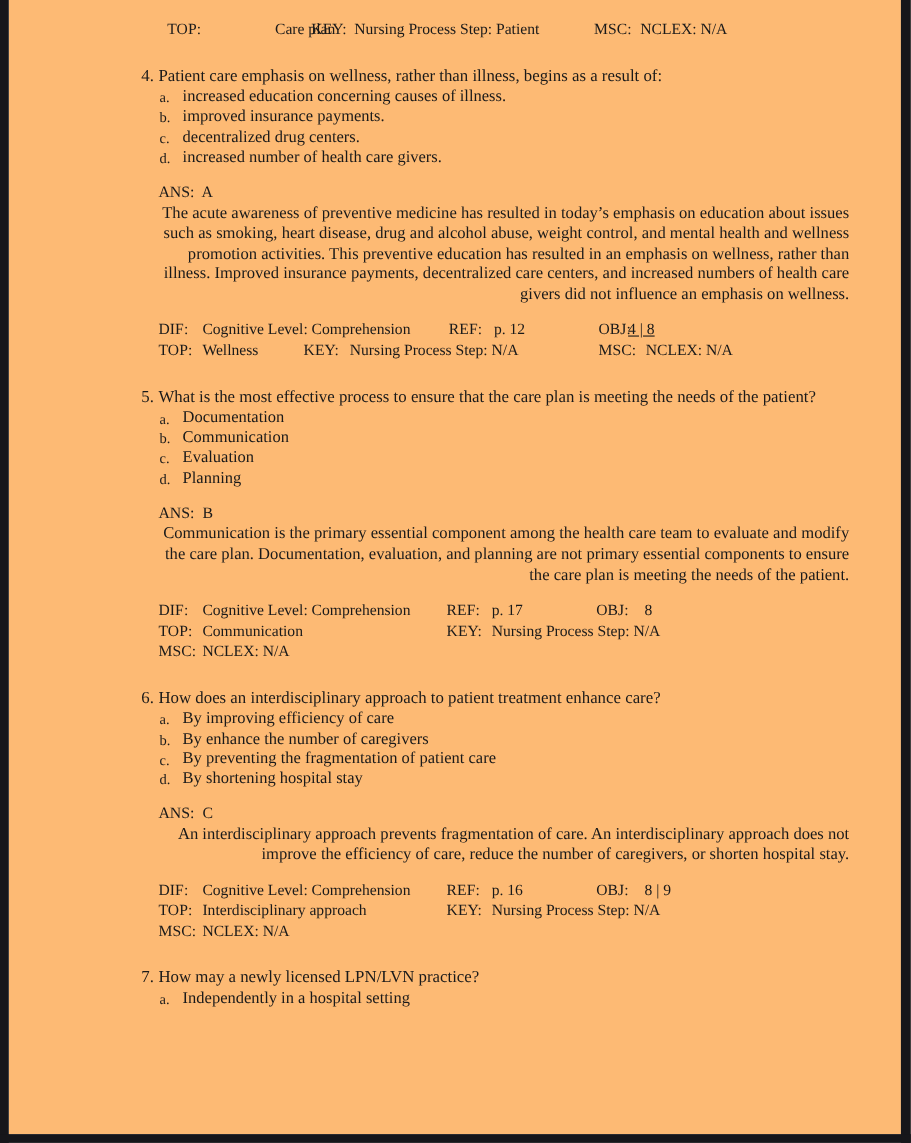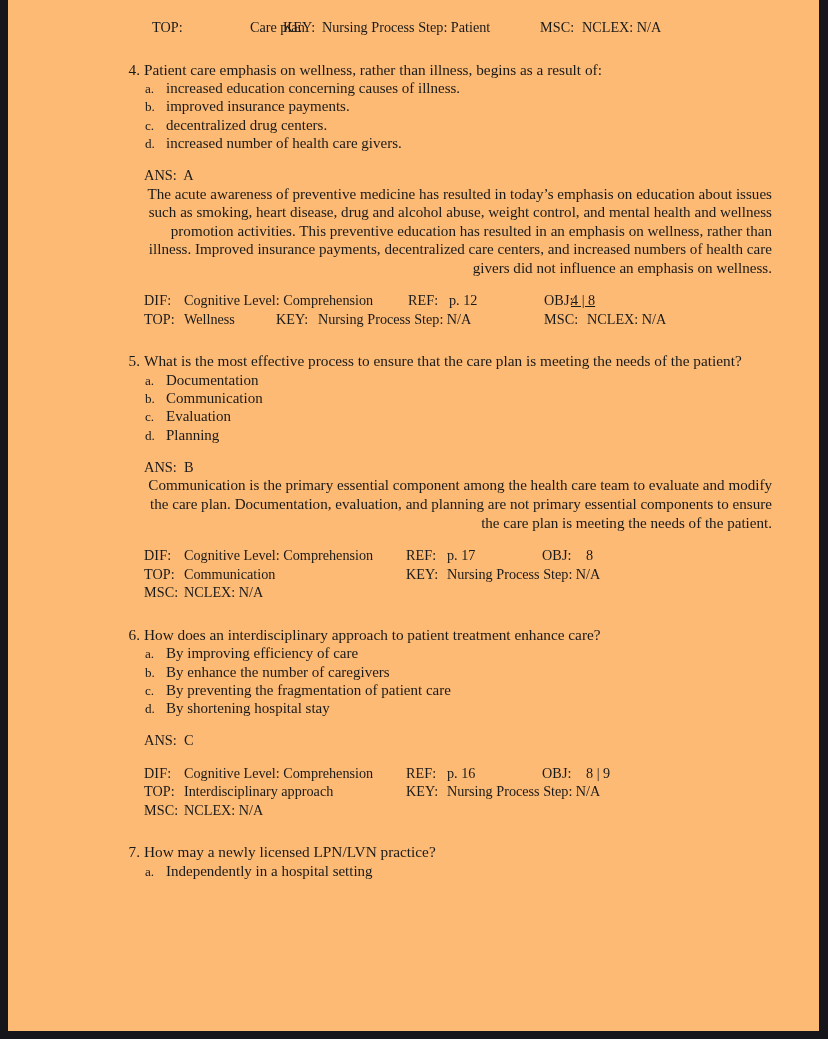--- a/index.html
+++ b/index.html
@@ -281,20 +281,21 @@
         </li>
       </ul>
 
       <div class="gap-m"></div>
 
       <div class="ans-block">
         <div class="ans-label">
           <span>ANS:</span>&nbsp;
           <span>C</span>
         </div>
+        <div class="rationale">An interdisciplinary approach prevents fragmentation of care. An interdisciplinary approach does not improve the efficiency of care, reduce the number of caregivers, or shorten hospital stay.</div>
       </div>
 
       <div class="meta-wrap">
         <div class="meta-row">
           <span class="meta-cell lbl" style="left:0px;">DIF:</span>
           <span class="meta-cell val" style="left:40px;">Cognitive Level: Comprehension</span>
           <span class="meta-cell lbl" style="left:262px;">REF:</span>
           <span class="meta-cell val" style="left:303px;">p. 16</span>
           <span class="meta-cell lbl" style="left:398px;">OBJ:</span>
           <span class="meta-cell val" style="left:442px;">8 | 9</span>

